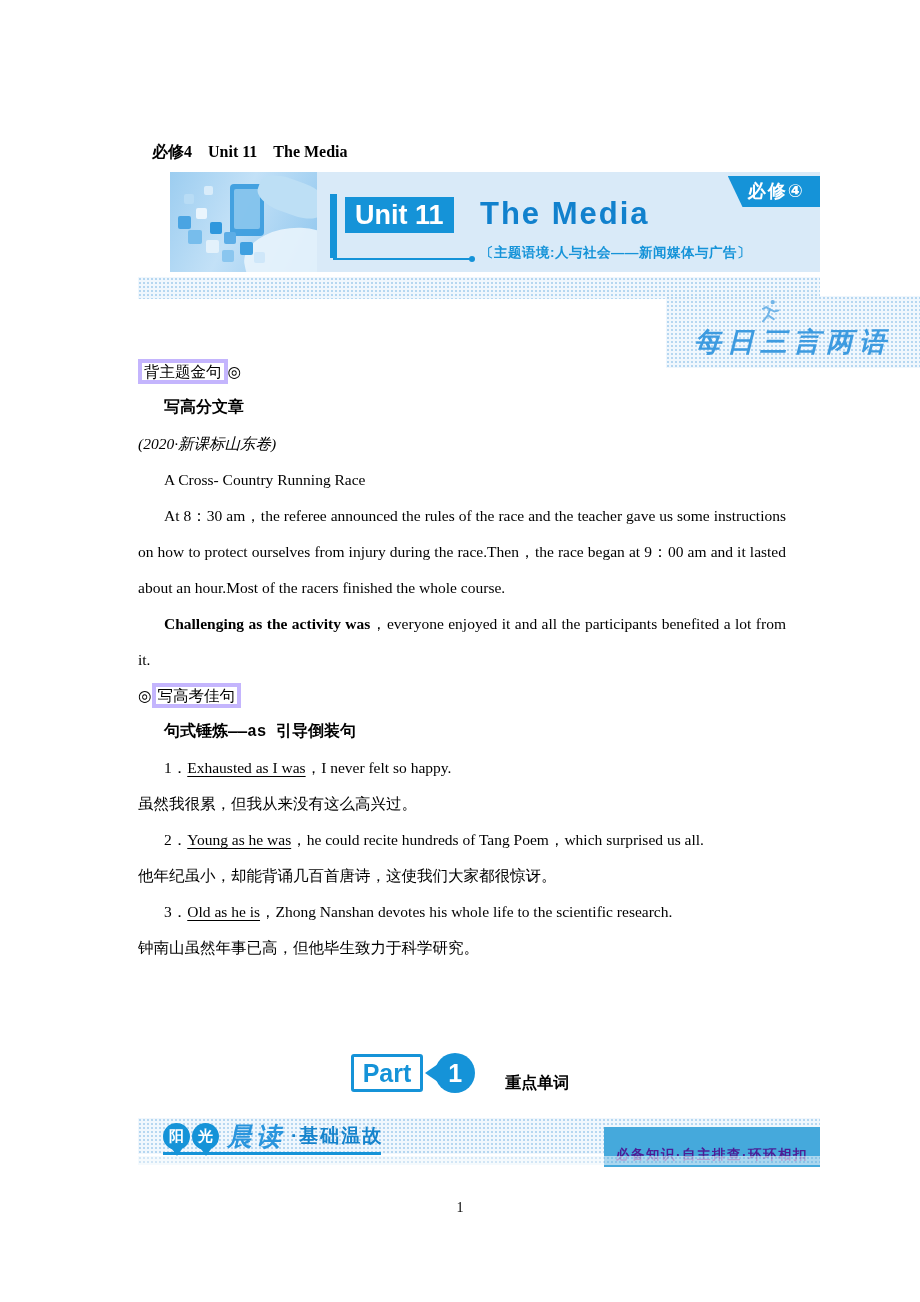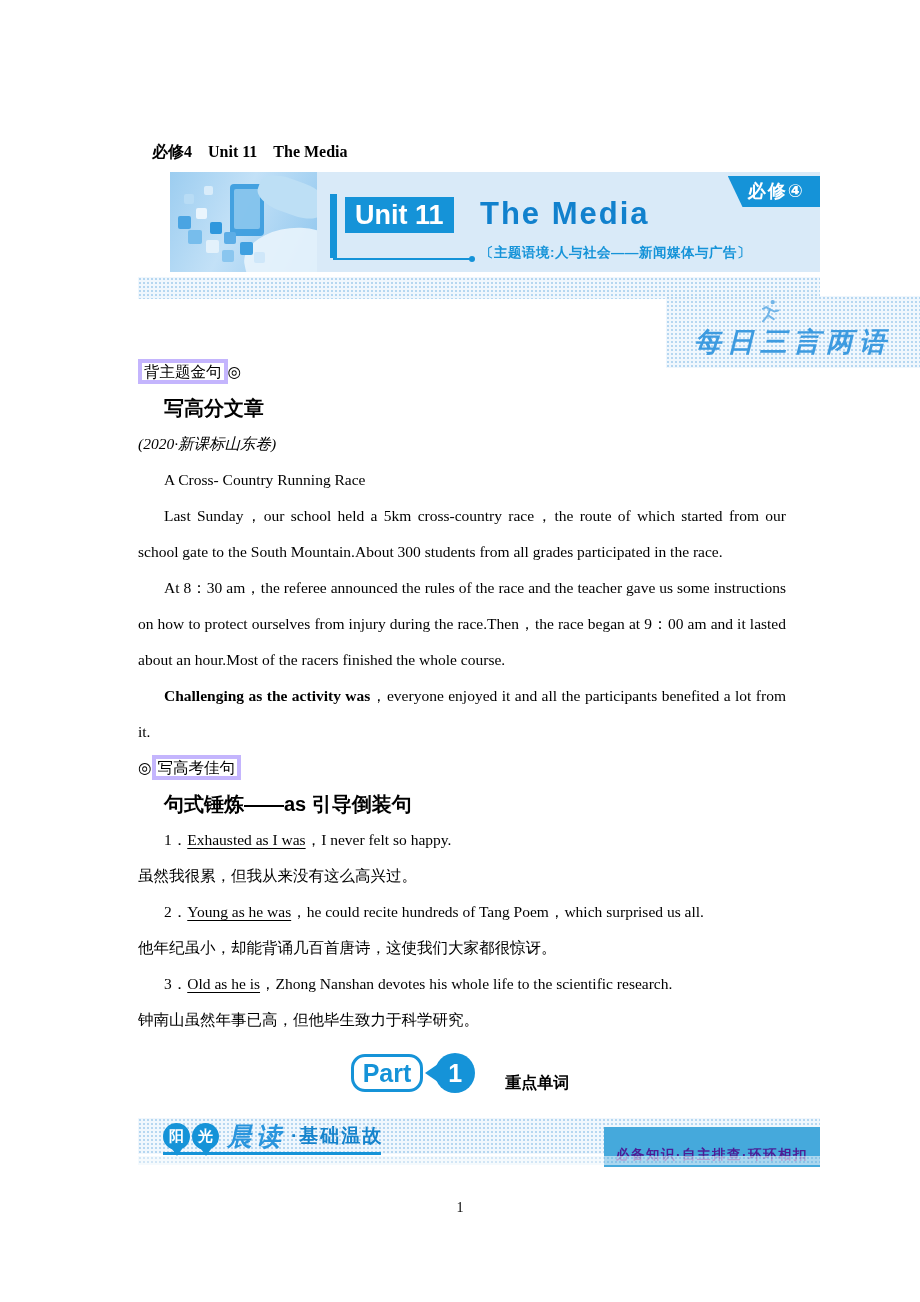--- a/index.html
+++ b/index.html
@@ -50,30 +50,30 @@
   .daily-wrap { position:absolute; left:0; top:296px; width:920px; text-align:right; }
   .daily-patch { display:inline-flex; flex-direction:column; align-items:center; padding:2px 28px 8px; }
   .runner { margin-left:-46px; height:26px; }
   .daily-title { font-family:"Liberation Sans","DejaVu Sans",sans-serif; font-weight:bold; font-style:italic;
     font-size:27px; color:#3d9be0; letter-spacing:6px; }
 
   
   .main { position:absolute; left:138px; top:354px; width:648px; font-size:15.5px; line-height:36px; }
   .main > div, .main > p { line-height:36px; }
   .boxed { border:4px solid #c4b5fd; padding:0 2px; }
-  .h-sans { font-weight:bold; font-family:Liberation Sans, sans-serif; font-size:20px; }
+  .h-sans { font-weight:bold; font-family:Liberation Mono, monospace; font-size:16px; }
   .src { text-align:left;font-style:italic; }
   .indent { text-indent:26px; }
   .just { text-align:justify; text-justify:inter-word; }
   .u { text-decoration:underline; text-underline-offset:3px; }
 
   
   .part-row { position:absolute; left:0; top:1050px; width:920px; height:46px;
     display:flex; justify-content:center; align-items:center; }
-  .part-box { border:3px solid #1593d8; border-radius:14px; color:#1593d8; font-weight:bold; font-size:25px;
+  .part-box { border:3px solid #1593d8; border-radius:3px; color:#1593d8; font-weight:bold; font-size:25px;
     line-height:32px; padding:0 9px; font-family:"Liberation Sans","DejaVu Sans",sans-serif; }
   .part-pin { position:relative; width:40px; height:40px; margin-left:12px; background:#1593d8;
     border-radius:50%; display:flex; align-items:center; justify-content:center; color:#fff;
     font-weight:bold; font-size:25px; font-family:"Liberation Sans","DejaVu Sans",sans-serif; }
   .part-pin::before { content:""; position:absolute; left:-10px; top:50%; transform:translateY(-50%);
     border:9px solid transparent; border-left:0; border-right:13px solid #1593d8; }
   .part-title { margin-left:30px; align-self:flex-end; padding-bottom:2px; font-weight:bold; font-size:16px;
     font-family:"Liberation Sans","DejaVu Sans",sans-serif;margin-top:48px; }
 
   
@@ -144,21 +144,20 @@
 
   <div class="main">
     <div><span class="boxed">背主题金句</span><span>◎</span></div>
 
     <div class="h-sans indent">写高分文章</div>
 
     <div class="src">(2020·新课标山东卷)</div>
 
     <div class="indent">A Cross- Country Running Race</div>
 
-    <p class="indent just">Last Sunday，our school held a 5km cross-country race，the route of which started from our school gate to the South Mountain.About 300 students from all grades participated in the race.</p>
 
     <p class="indent just">At 8：30 am，the referee announced the rules of the race and the teacher gave us some instructions on how to protect ourselves from injury during the race.Then，the race began at 9：00 am and it lasted about an hour.Most of the racers finished the whole course.</p>
 
     <p class="indent just"><b>Challenging as the activity was</b><span>，everyone enjoyed it and all the participants benefited a lot from it.</span></p>
 
     <div><span>◎</span><span class="boxed">写高考佳句</span></div>
 
     <div class="h-sans indent">句式锤炼——as 引导倒装句</div>
 
     <div class="indent just"><span>1．</span><span class="u">Exhausted as I was</span><span>，I never felt so happy.</span></div>

